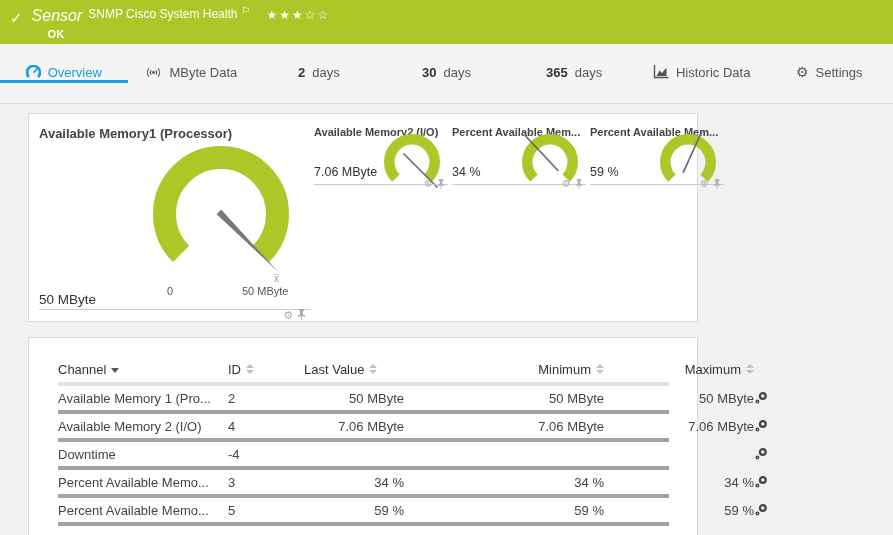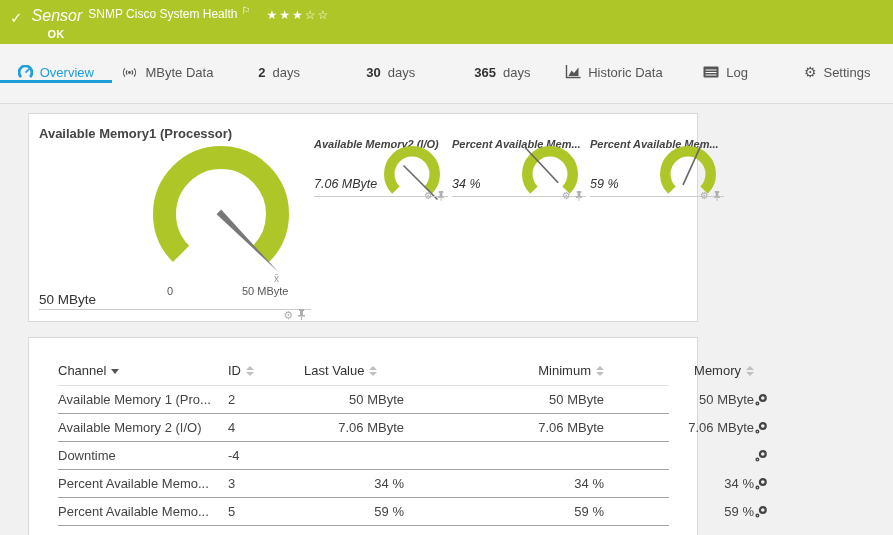--- a/index.html
+++ b/index.html
@@ -54,33 +54,33 @@
   .big-gauge-svg{ position:absolute; left:97px; top:-4px; }
   .scale-min{ position:absolute; left:128px; top:159px; font-size:11px; color:#555; }
   .scale-max{ position:absolute; left:203px; top:159px; font-size:11px; color:#555; }
   .g-value{ position:absolute; left:0; bottom:5px; font-size:13.5px; color:#333; }
   .g-underline{ position:absolute; left:0; right:0; bottom:2px; border-bottom:1px solid var(--underline,#ccc); }
   .g-icons{ position:absolute; display:flex; gap:4px; align-items:center; color:var(--icon-gray,#adadad); }
   .gcell-large .g-icons{ right:5px; bottom:-8px; }
   .g-icons .gear{ font-size:11px; line-height:10px; }
 
   
-  .gcell-small{ top:24px; width:134px; height:60px;font-style:italic; }
+  .gcell-small{ top:12px; width:134px; height:60px; }
   .gcell-s2{ left:285px; } .gcell-s3{ left:423px; } .gcell-s4{ left:561px; }
   .small-gauge-svg{ position:absolute; right:0; top:6px; }
   .g-value-small{ position:absolute; left:0; bottom:7px; font-size:12.5px; color:#333; }
   .gcell-small .g-underline{ bottom:1px; }
   .gcell-small .g-icons{ right:3px; bottom:-3px; }
   .gcell-small .g-icons .gear{ font-size:10px; }
 
   
   .tbl{ padding:18px 28px 0 29px; }
   .trow{
     display:grid; grid-template-columns:170px 76px 100px 200px 150px 1fr;
-    align-items:center; height:28px; border-bottom:1px solid #a3a3a3;
+    align-items:center; height:28px; border-bottom:4px solid #a3a3a3;
     font-size:13px; color:#444;
   }
   .trow.thead{ height:30px; color:#333; border-bottom-color:#e0e0e0; }
   .cell-r{ text-align:right; }
   .th{ display:flex; align-items:center; gap:5px; cursor:pointer; }
   .th.cell-r{ justify-content:flex-end; }
   .sort{ display:inline-flex; flex-direction:column; gap:2px; }
   .sort i{ width:0; height:0; border-left:4px solid transparent; border-right:4px solid transparent; }
   .sort .up{ border-bottom:4px solid #c0c0c0; }
   .sort .down{ border-top:4px solid #c0c0c0; }
@@ -137,29 +137,20 @@
   <div class="tab">
     <b>365</b>
     <span>days</span>
   </div>
   <div class="tab">
     <svg width="16" height="14" viewBox="0 0 16 14">
       <path d="M1.5 0 V12.5 H15.5" fill="none" stroke="#555" stroke-width="1.4"></path>
       <path d="M3.5 11 L6.5 5.5 L9 8 L13.5 2.5 V11 Z" fill="#555"></path>
     </svg>
     <span>Historic Data</span>
-  </div>
-  <div class="tab">
-    <svg width="16" height="12" viewBox="0 0 16 12">
-      <rect x="0.5" y="0.5" width="15" height="11" rx="1" fill="#555"></rect>
-      <line x1="2.5" y1="4" x2="13.5" y2="4" stroke="#fff" stroke-width="1"></line>
-      <line x1="2.5" y1="6.5" x2="13.5" y2="6.5" stroke="#fff" stroke-width="1"></line>
-      <line x1="2.5" y1="9" x2="13.5" y2="9" stroke="#fff" stroke-width="1"></line>
-    </svg>
-    <span>Log</span>
   </div>
   <div class="tab">
     <span style="font-size:14px;color:#555;line-height:14px;">⚙</span>
     <span>Settings</span>
   </div>
 </nav>
 
 <section class="panel gauges">
 
   <div class="gcell gcell-large">
@@ -265,21 +256,21 @@
           </span>
       </div>
       <div class="th cell-r">
         <span>Minimum</span>
         <span class="sort">
             <i class="up"></i>
             <i class="down"></i>
           </span>
       </div>
       <div class="th cell-r">
-        <span>Memory</span>
+        <span>Maximum</span>
         <span class="sort">
             <i class="up"></i>
             <i class="down"></i>
           </span>
       </div>
       <div></div>
     </div>
 
     <div class="trow">
       <div>Available Memory 1 (Pro...</div>

